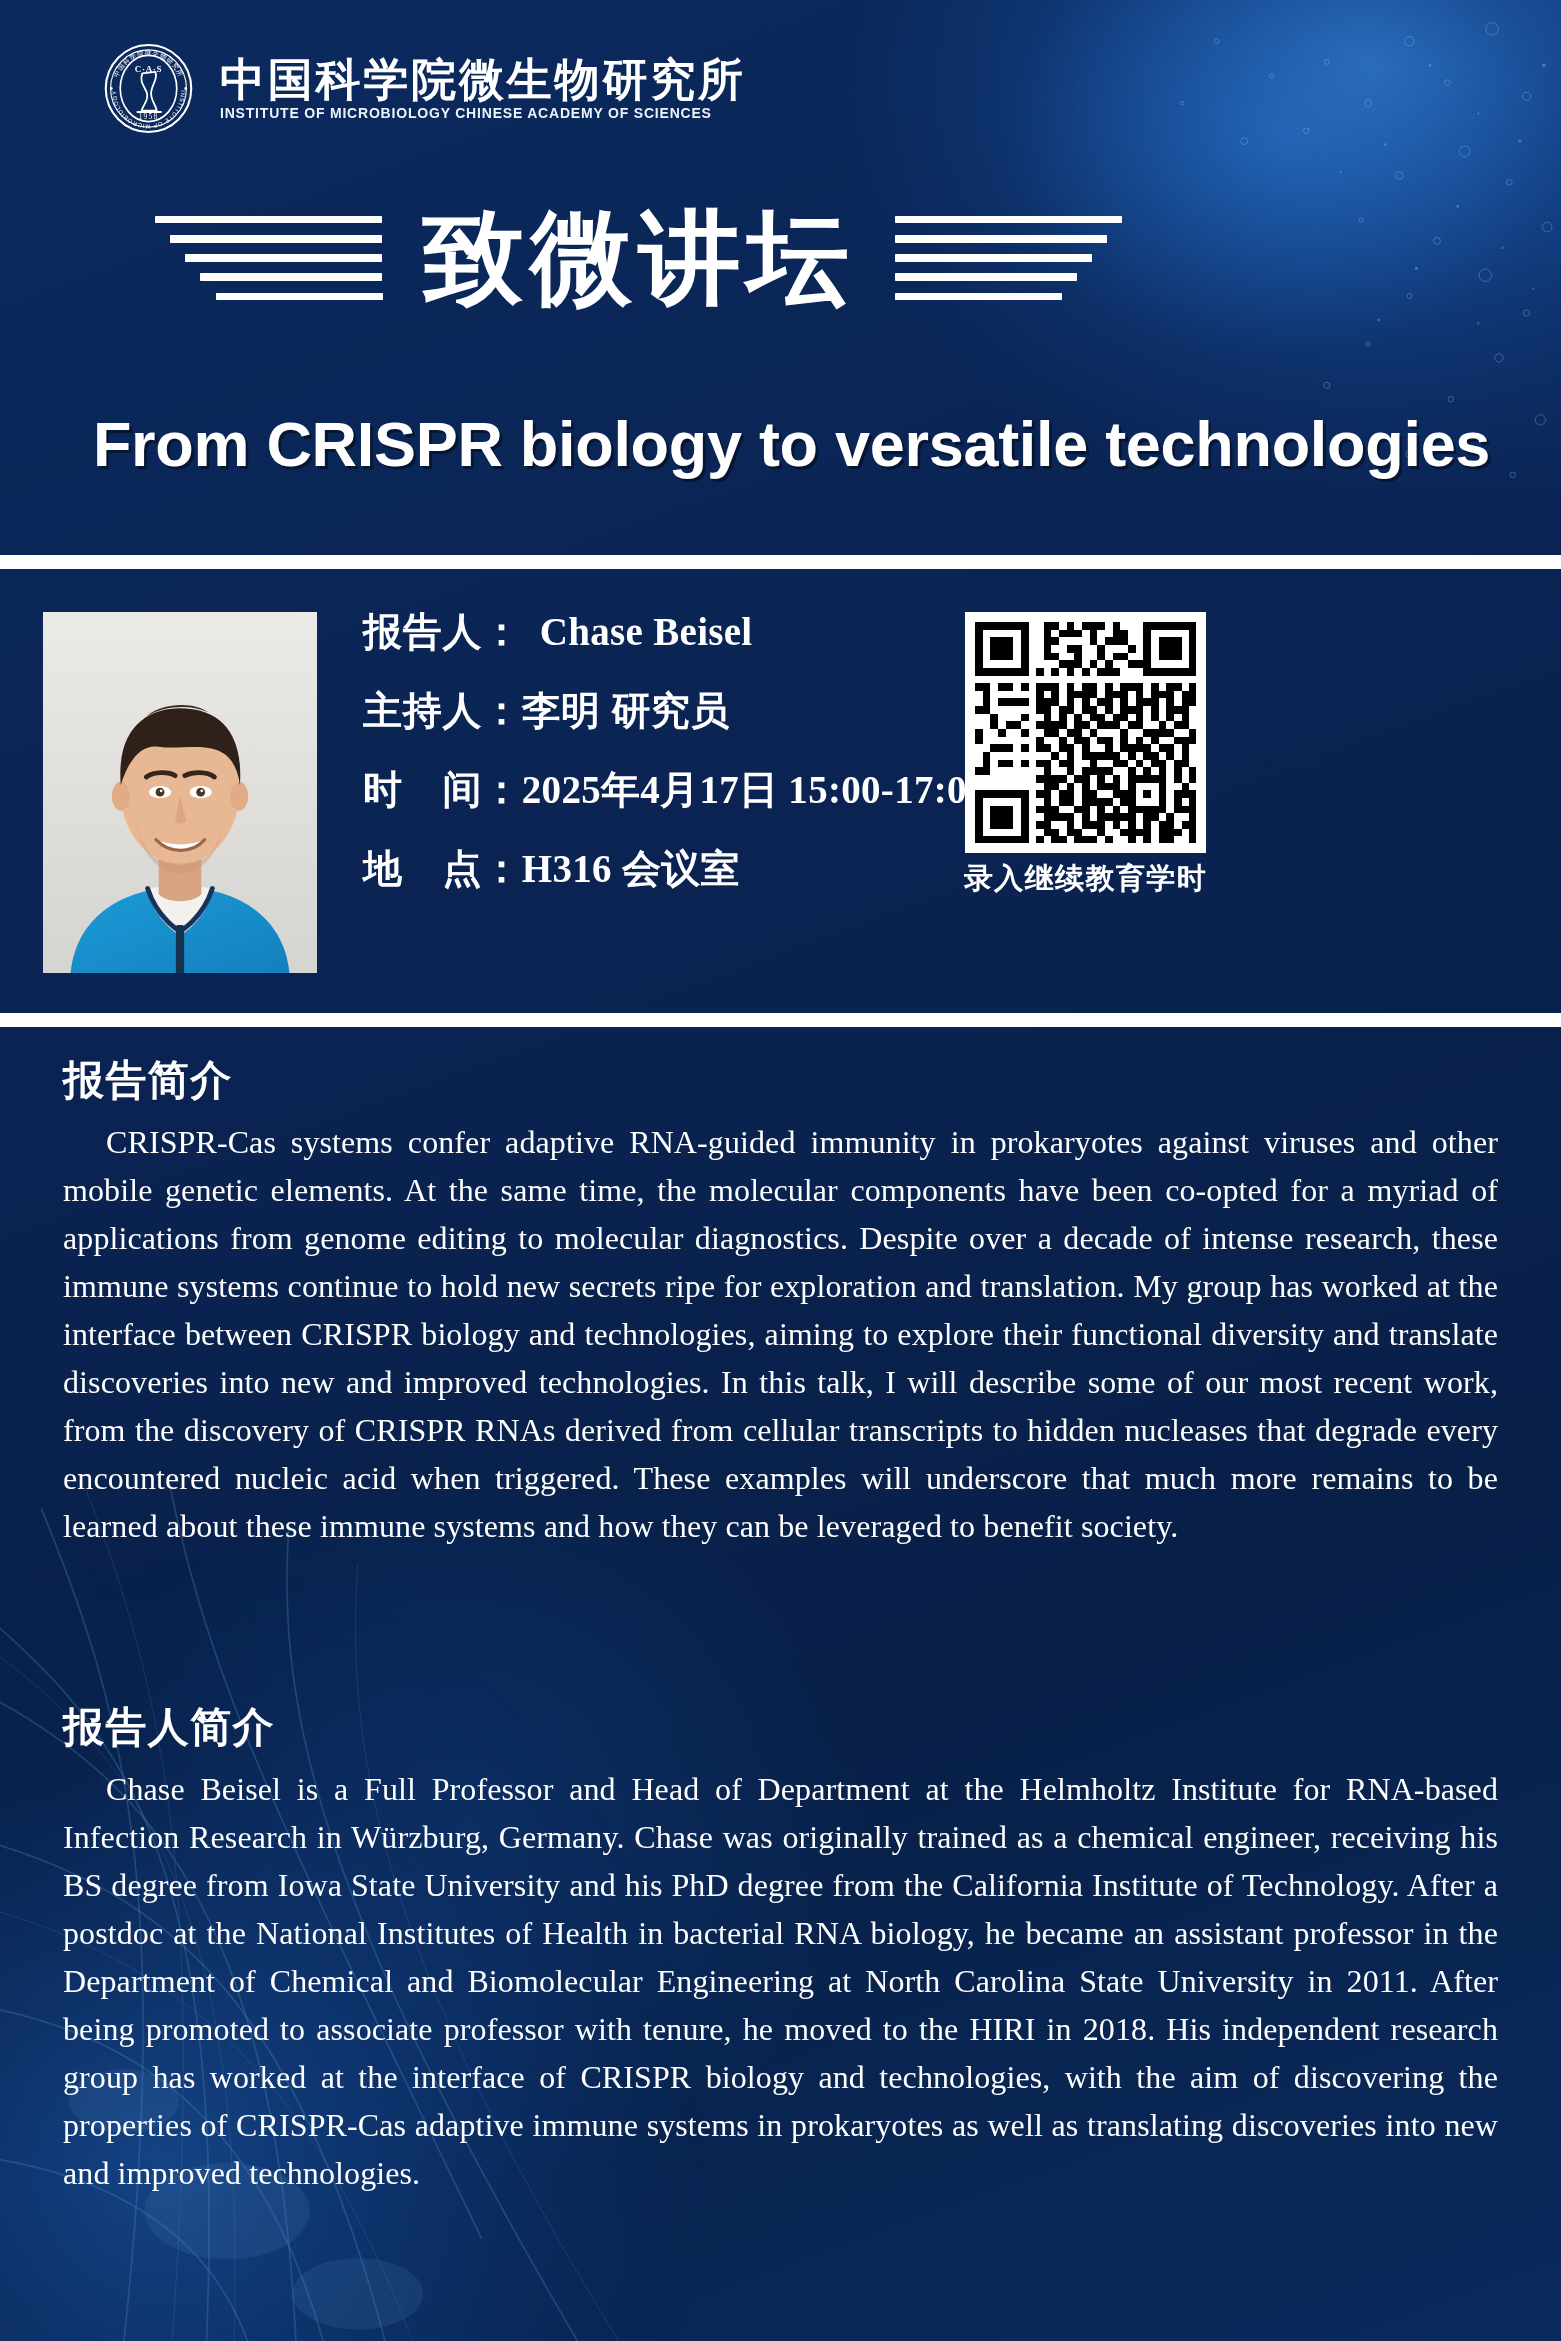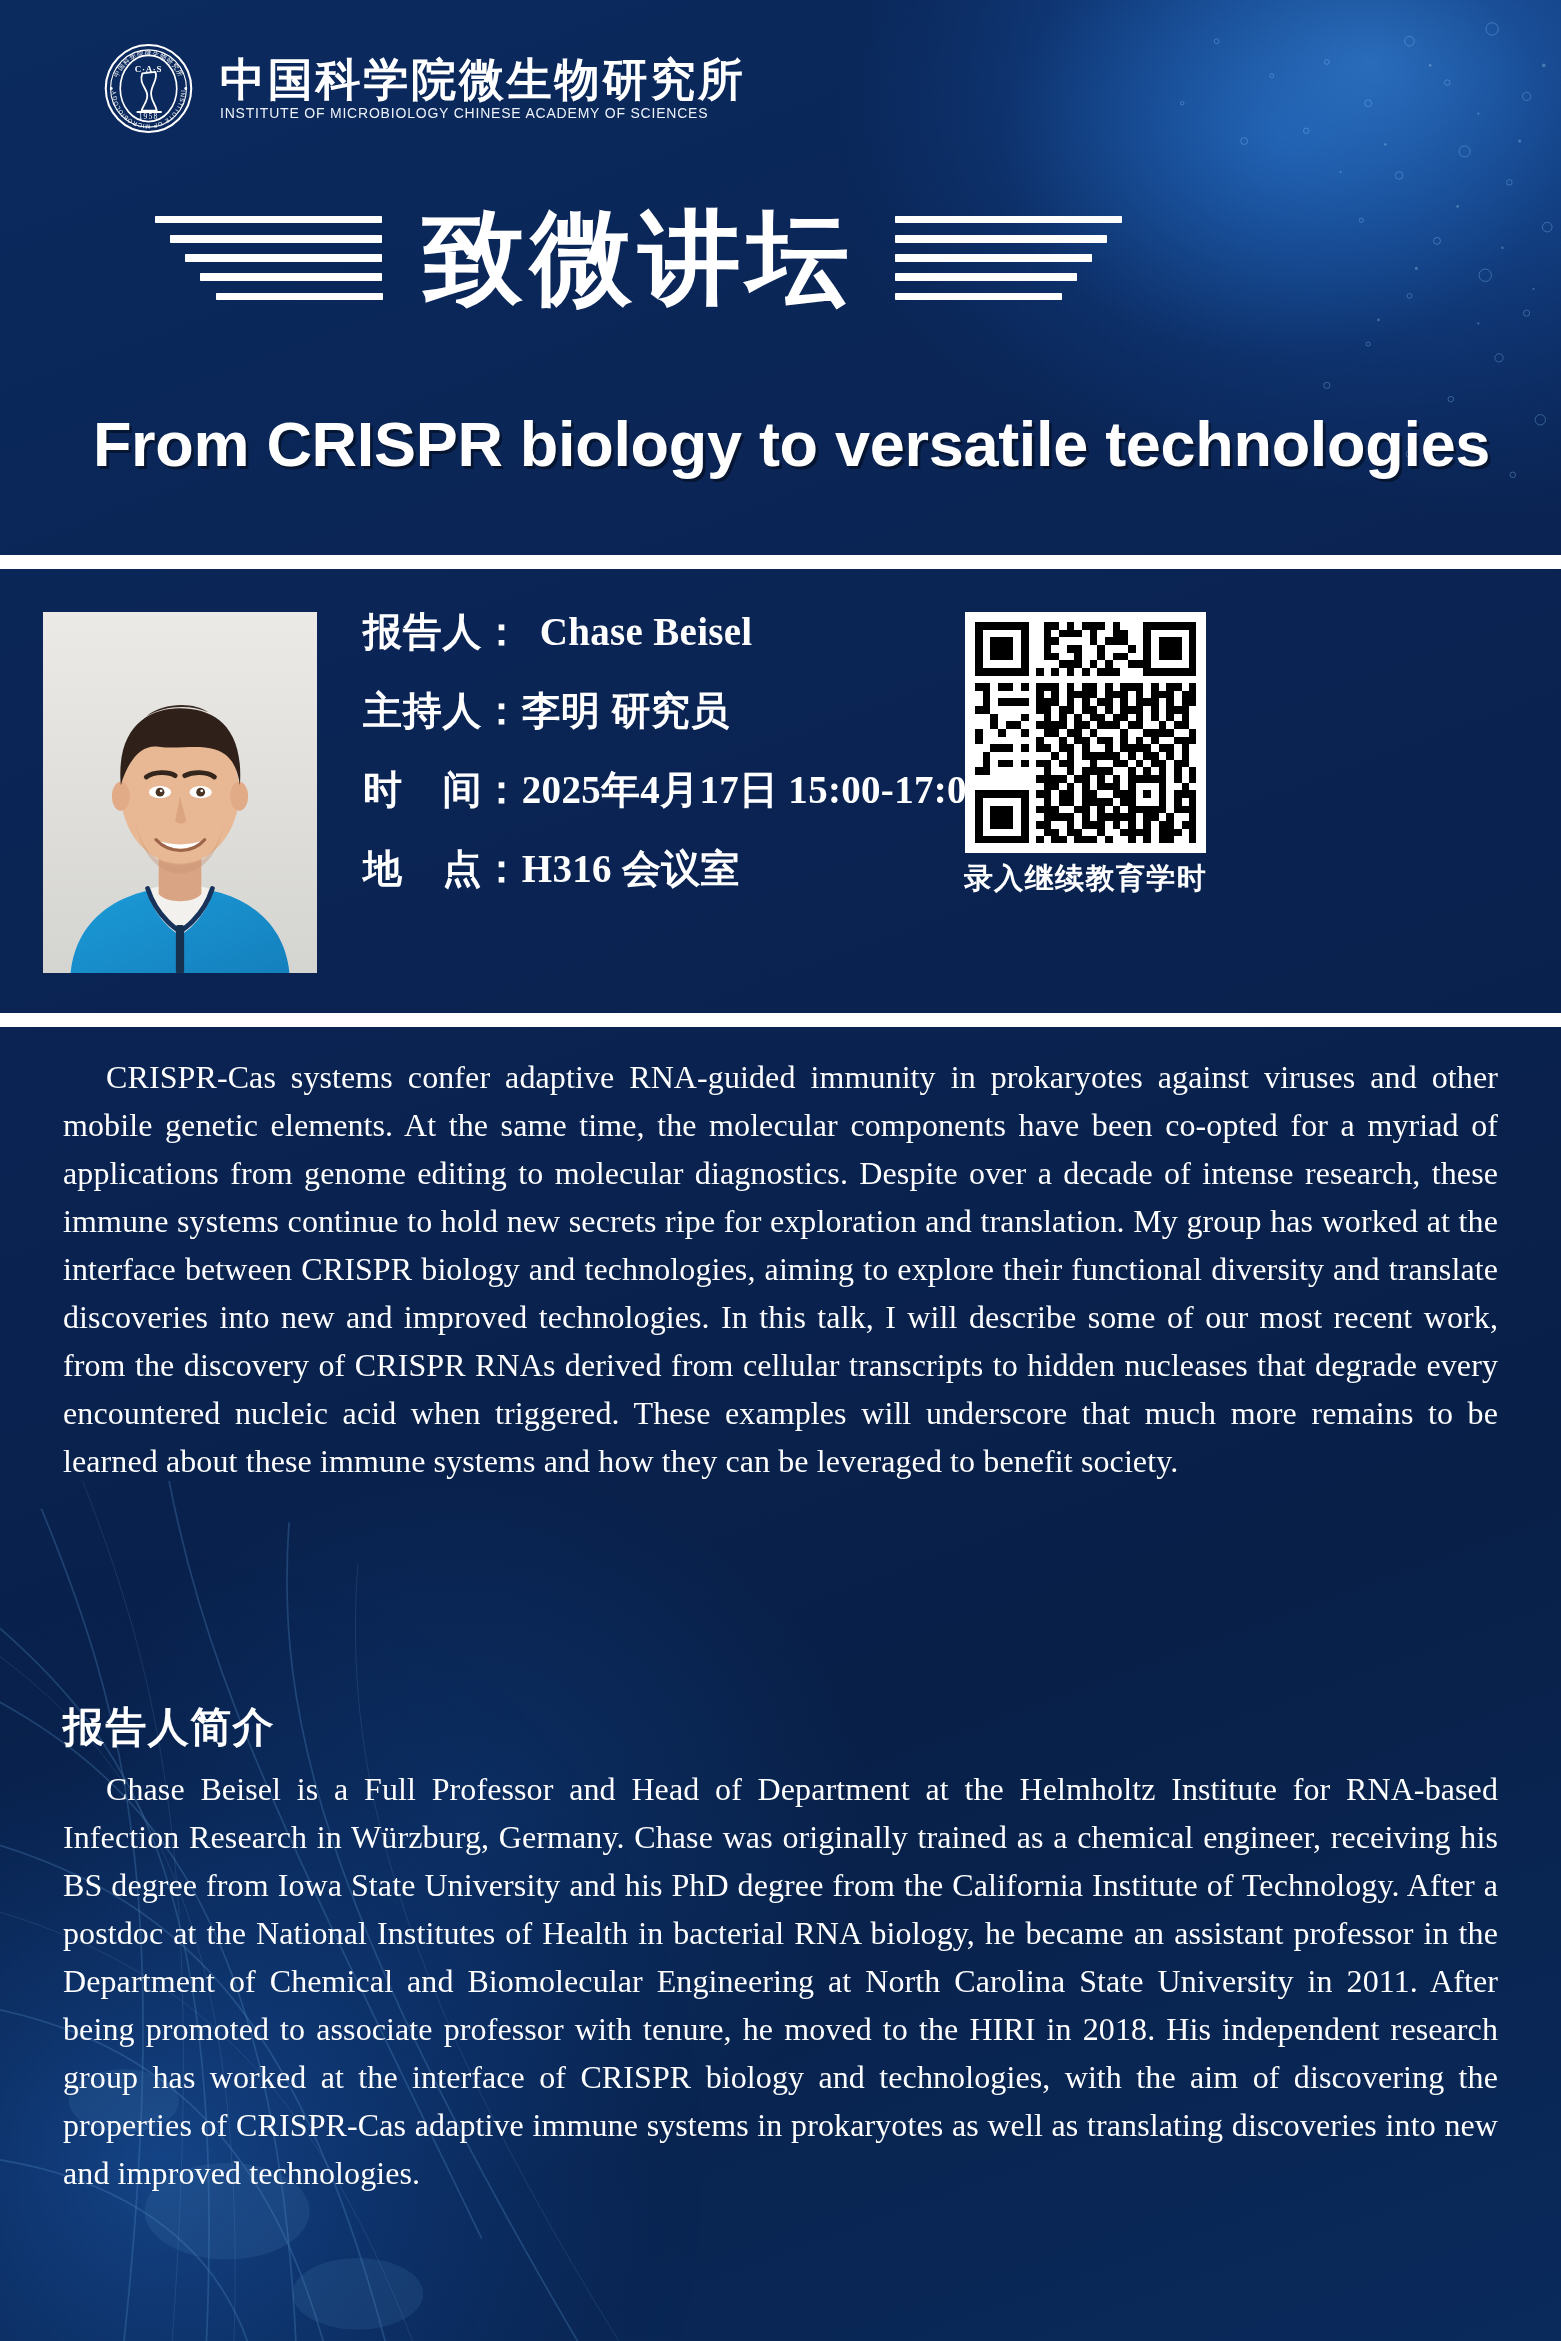--- a/index.html
+++ b/index.html
@@ -33,21 +33,21 @@
 
   
   .header { position:absolute; top:43px; left:103px; display:flex; align-items:center; gap:26px; }
   .logo-mark { width:91px; height:91px; position:relative; flex:0 0 auto; }
   .org-block { display:flex; flex-direction:column; gap:4.1px; }
   .org-cn {
     font-size:45px; font-weight:700; letter-spacing:2.8px; line-height:1;
     color:#ffffff; white-space:nowrap;
   }
   .org-en {
-    font-size:14px; font-weight:400; letter-spacing:0.8px; line-height:1;
+    font-size:14px; font-weight:700; letter-spacing:0.8px; line-height:1;
     color:#eef3fb; white-space:nowrap;
   }
 
   
   .banner {
     position:absolute; top:207px; left:0; width:1277px;
     display:flex; align-items:center; justify-content:center; gap:40px;
   }
   .deco { display:flex; flex-direction:column; gap:11.7px; width:227px; }
   .deco i { display:block; height:7.6px; background:#ffffff; border-radius:0.7px; }
@@ -564,20 +564,21 @@
               <rect x="22" y="28" width="1" height="1"></rect>
             <rect x="24" y="28" width="2" height="1"></rect>
           </g>
         </svg>
       </div>
       <div class="qr-caption">录入继续教育学时</div>
     </div>
   </div>
 
   <div class="section sec-abstract">
+    <div class="sec-title">报告简介</div>
     <div class="sec-body">CRISPR-Cas systems confer adaptive RNA-guided immunity in prokaryotes against viruses and other mobile genetic elements. At the same time, the molecular components have been co-opted for a myriad of applications from genome editing to molecular diagnostics. Despite over a decade of intense research, these immune systems continue to hold new secrets ripe for exploration and translation. My group has worked at the interface between CRISPR biology and technologies, aiming to explore their functional diversity and translate discoveries into new and improved technologies. In this talk, I will describe some of our most recent work, from the discovery of CRISPR RNAs derived from cellular transcripts to hidden nucleases that degrade every encountered nucleic acid when triggered. These examples will underscore that much more remains to be learned about these immune systems and how they can be leveraged to benefit society.</div>
   </div>
 
   <div class="section sec-bio">
     <div class="sec-title">报告人简介</div>
     <div class="sec-body">Chase Beisel is a Full Professor and Head of Department at the Helmholtz Institute for RNA-based Infection Research in Würzburg, Germany. Chase was originally trained as a chemical engineer, receiving his BS degree from Iowa State University and his PhD degree from the California Institute of Technology. After a postdoc at the National Institutes of Health in bacterial RNA biology, he became an assistant professor in the Department of Chemical and Biomolecular Engineering at North Carolina State University in 2011. After being promoted to associate professor with tenure, he moved to the HIRI in 2018. His independent research group has worked at the interface of CRISPR biology and technologies, with the aim of discovering the properties of CRISPR-Cas adaptive immune systems in prokaryotes as well as translating discoveries into new and improved technologies.</div>
   </div>
 
 </div>
 

